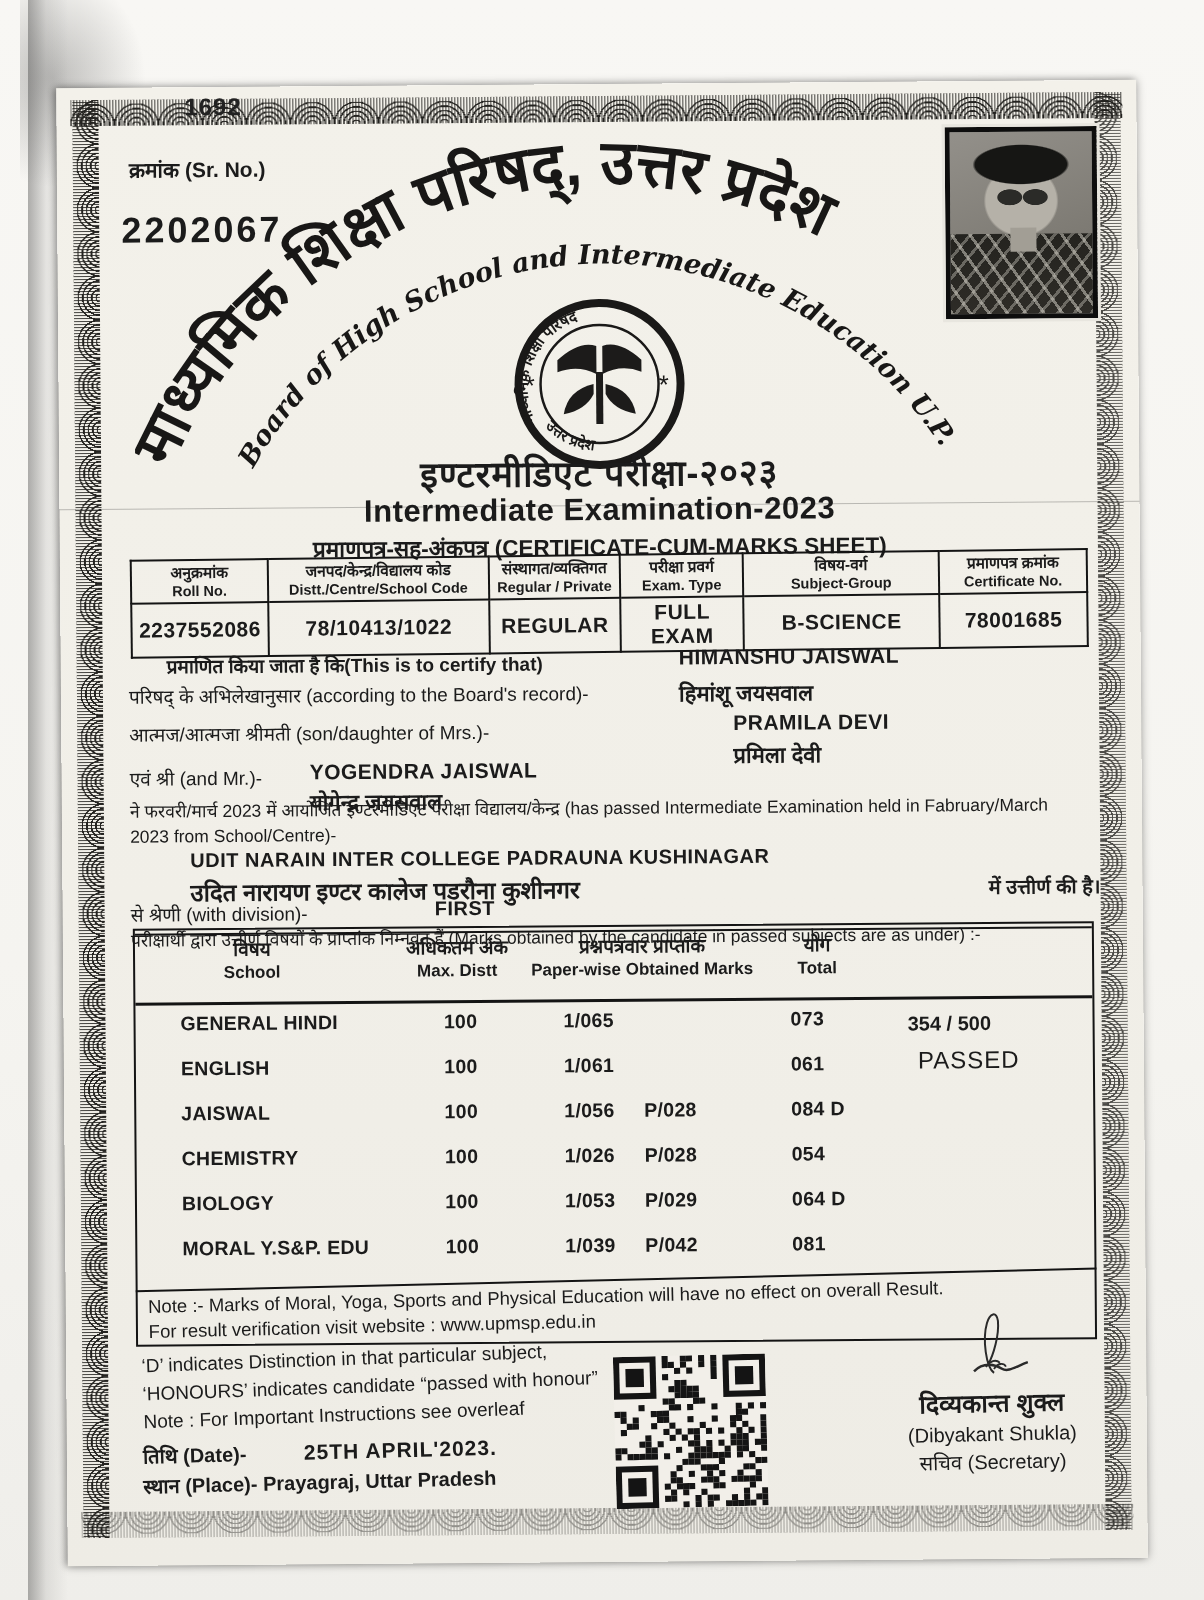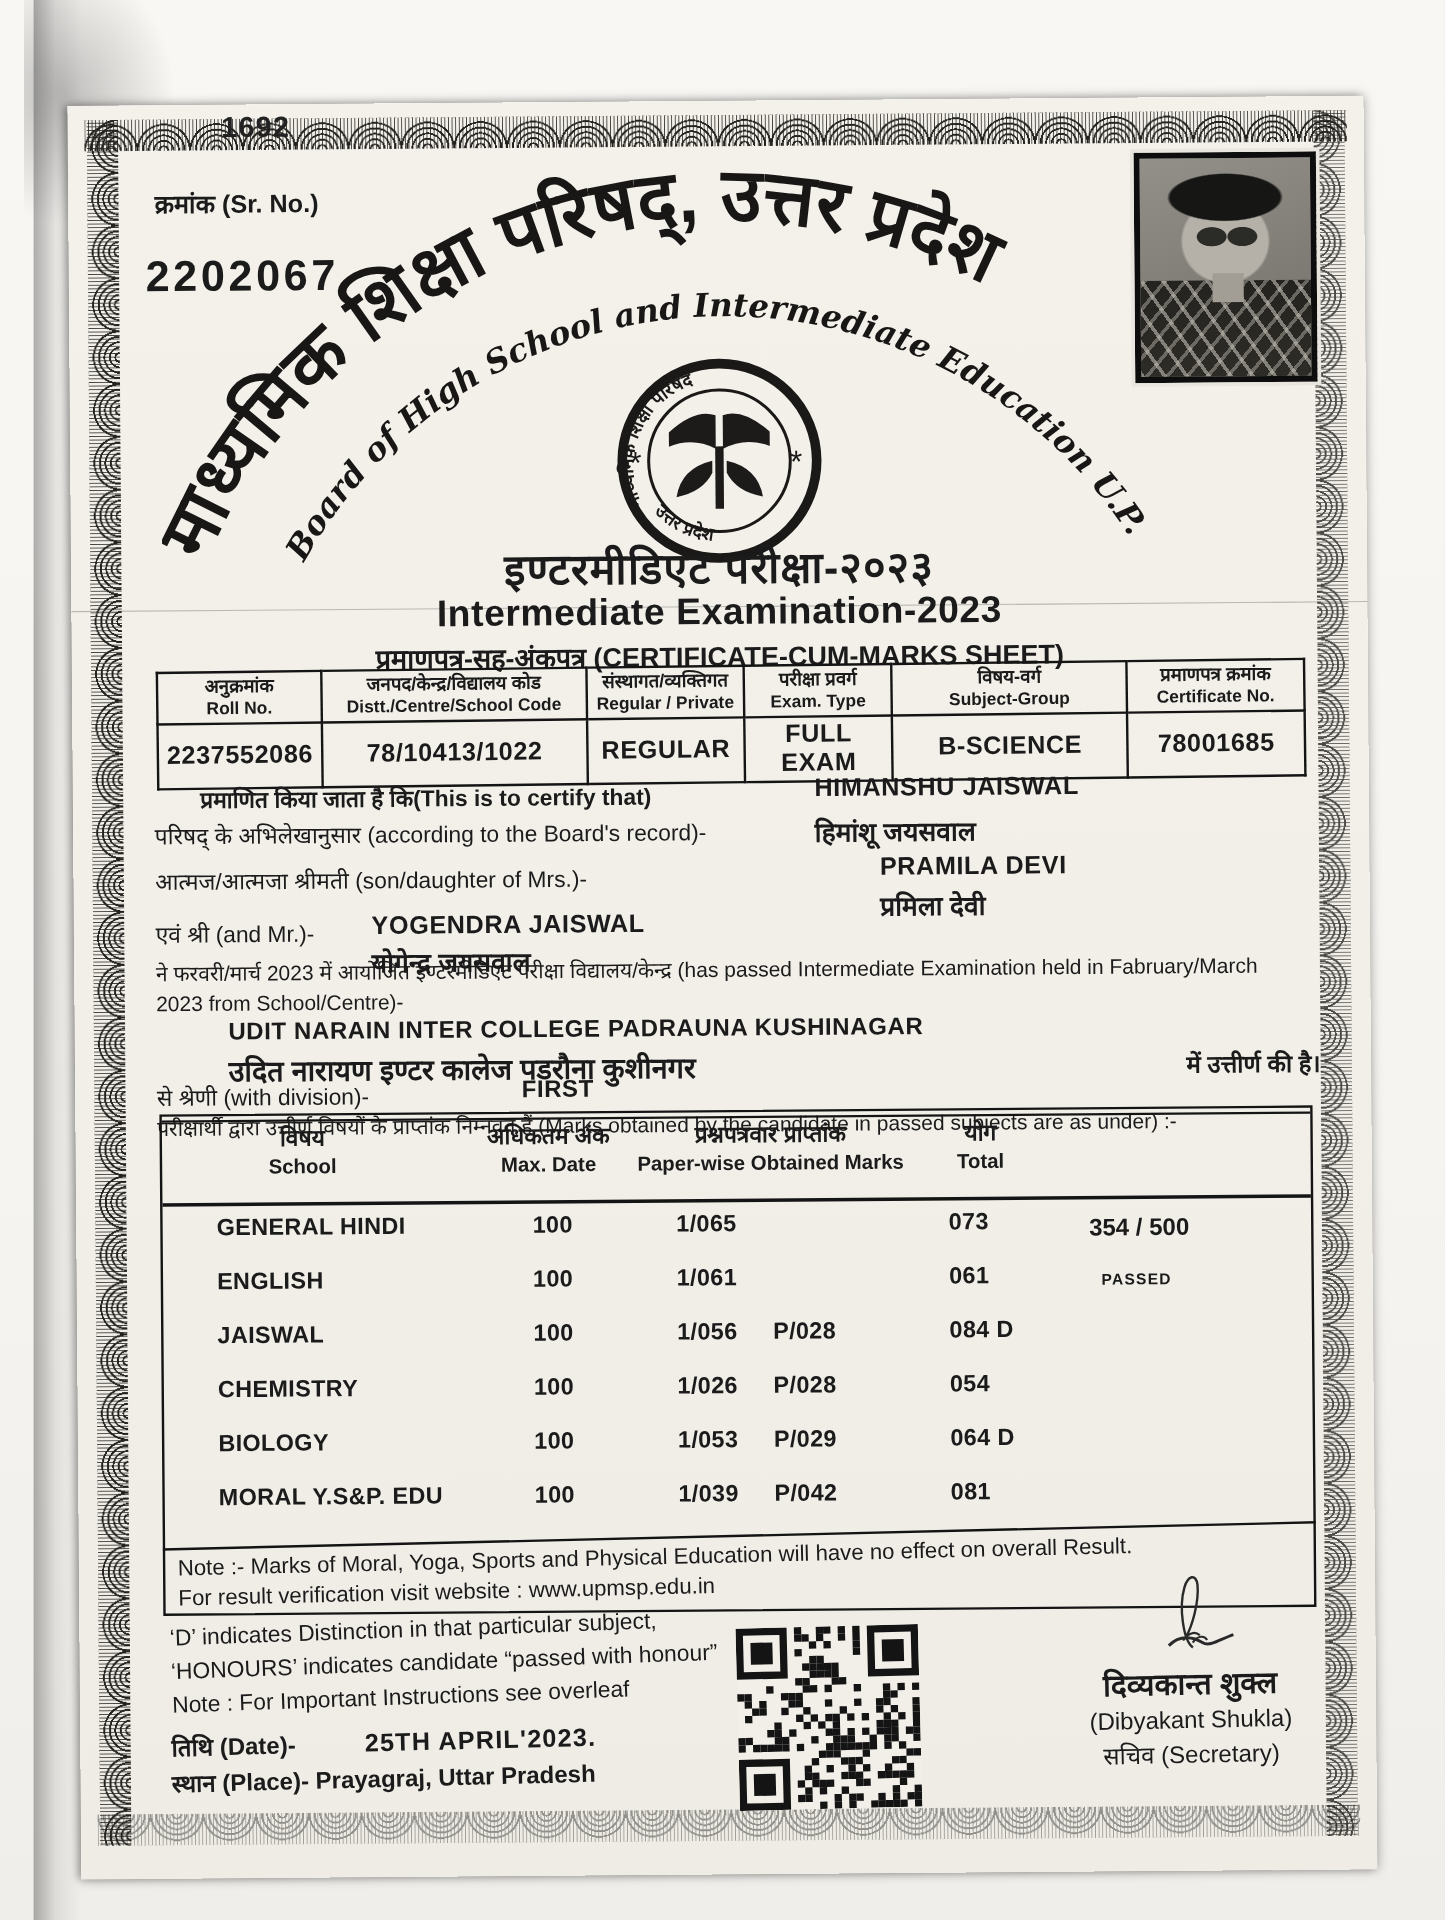--- a/index.html
+++ b/index.html
@@ -77,21 +77,21 @@
   .marks-box{position:absolute;left:70px;top:841px;width:957px;height:414px;border:2.5px solid #141414;}
   .box-topline{position:absolute;top:3px;left:0;right:0;height:1.5px;background:#141414;}
   .mh{position:absolute;transform:translateX(-50%);text-align:center;}
   .mh .hi{font-size:19px;font-weight:bold;line-height:24px;}
   .mh .en{font-size:17px;font-weight:bold;line-height:22px;}
   .mhead-line{position:absolute;left:0;right:0;top:72px;height:2.5px;background:#141414;}
   .mrow{position:absolute;left:0;width:100%;height:45px;}
   .mrow span{position:absolute;font-size:19.5px;font-weight:bold;letter-spacing:.3px;}
   .ms{left:45px;} .mm{left:295px;width:60px;text-align:center;} .mp1{left:428px;} .mp2{left:508px;} .mt{left:655px;}
   .grand1{position:absolute;left:772px;top:88px;font-size:20px;font-weight:bold;}
-  .grand2{position:absolute;left:782px;top:134px;font-size:13px;font-weight:bold;letter-spacing:1px;}
+  .grand2{position:absolute;left:782px;top:122px;font-size:24px;font-weight:normal;letter-spacing:1px;}
   .mnote{position:absolute;left:0;right:0;top:352px;transform:rotate(-0.9deg);}
   .mnote-line{position:absolute;left:-2px;right:-2px;top:0;height:2px;background:#141414;}
   .mnote .n1{position:absolute;left:10px;top:6px;font-size:18.5px;}
   .mnote .n2{position:absolute;left:10px;top:31px;font-size:18.5px;}
 
   
   .foot-left{position:absolute;left:76px;top:1258px;width:480px;font-size:19px;transform:rotate(-1.6deg);line-height:28px;}
   .date-row{position:absolute;left:76px;top:1352px;font-size:20px;transform:rotate(-1deg);}
   .date-val{font-weight:bold;font-size:21px;letter-spacing:1px;margin-left:52px;}
   .place-row{position:absolute;left:76px;top:1382px;font-size:20px;font-weight:bold;transform:rotate(-1deg);}
@@ -223,21 +223,21 @@
     </div>
 
     <div class="marks-box">
       <div class="box-topline"></div>
       <div class="mh" style="left:117px;top:8px;">
         <div class="hi">विषय</div>
           <div class="en">School</div>
       </div>
       <div class="mh" style="left:322px;top:8px;">
         <div class="hi">अधिकतम अंक</div>
-          <div class="en">Max. Date</div>
+          <div class="en">Max. Distt</div>
       </div>
       <div class="mh" style="left:507px;top:8px;">
         <div class="hi">प्रश्नपत्रवार प्राप्तांक</div>
           <div class="en">Paper-wise Obtained Marks</div>
       </div>
       <div class="mh" style="left:682px;top:8px;">
         <div class="hi">योग</div>
           <div class="en">Total</div>
       </div>
       <div class="mhead-line"></div>

